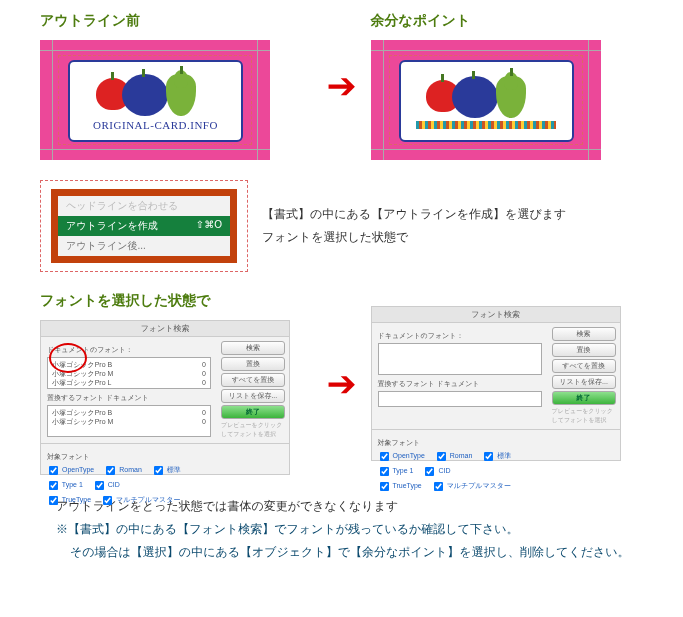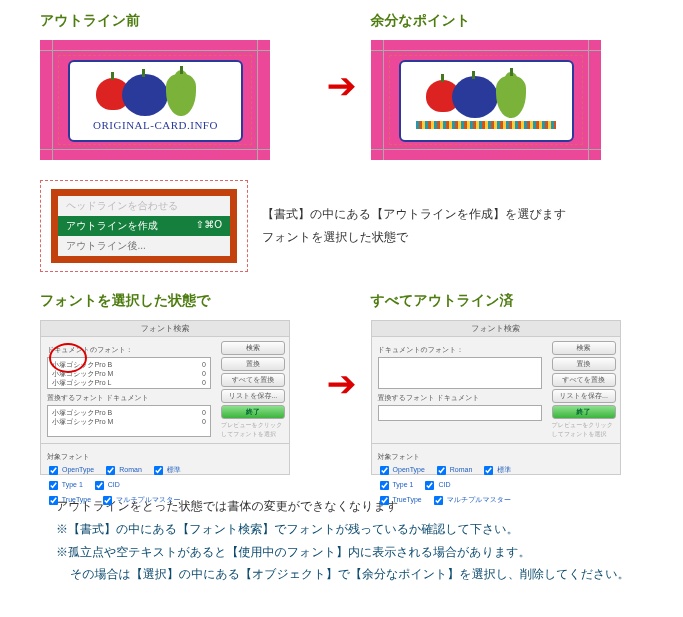--- a/index.html
+++ b/index.html
@@ -212,21 +212,20 @@
           <label class="chk"><input type="checkbox" checked="" style=""> <span>マルチプルマスター</span></label>
         </div>
       </div>
       <div class="circ"></div>
     </div>
   </div>
 
   <div class="arrow">➔</div>
 
   <div class="col">
-    <div class="heading">すべてアウトライン済</div>
     <div class="dialog">
       <div class="dialog-title">フォント検索</div>
       <div class="dialog-body">
         <div class="dialog-left">
           <div class="sublabel">ドキュメントのフォント：</div>
           <div class="listbox"></div>
           <div class="sublabel"><span>置換するフォント</span> <span>ドキュメント</span></div>
           <div class="listbox" style="height:16px"></div>
         </div>
         <div class="dialog-right">
@@ -254,15 +253,14 @@
           <label class="chk"><input type="checkbox" checked="" style=""> <span>マルチプルマスター</span></label>
         </div>
       </div>
     </div>
   </div>
 </div>
 
 <div class="notes">
   <div>アウトラインをとった状態では書体の変更ができなくなります</div>
   <div class="red">※【書式】の中にある【フォント検索】でフォントが残っているか確認して下さい。</div>
-  <div class="red">※孤立点や空テキストがあると【使用中のフォント】内に表示される場合があります。</div>
   <div class="red indent">その場合は【選択】の中にある【オブジェクト】で【余分なポイント】を選択し、削除してください。</div>
 </div>
 
 </body></html>

